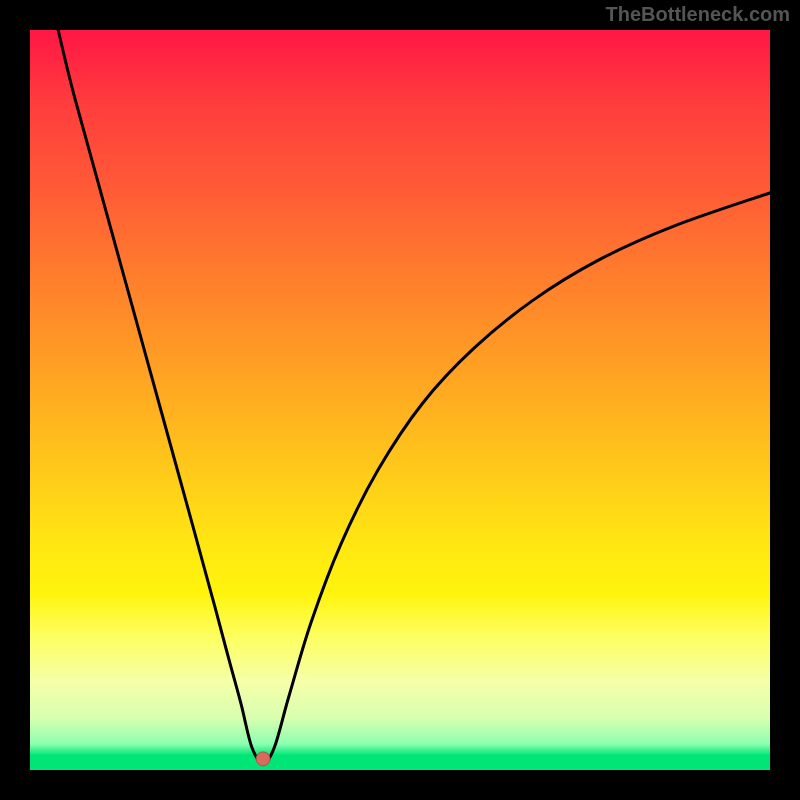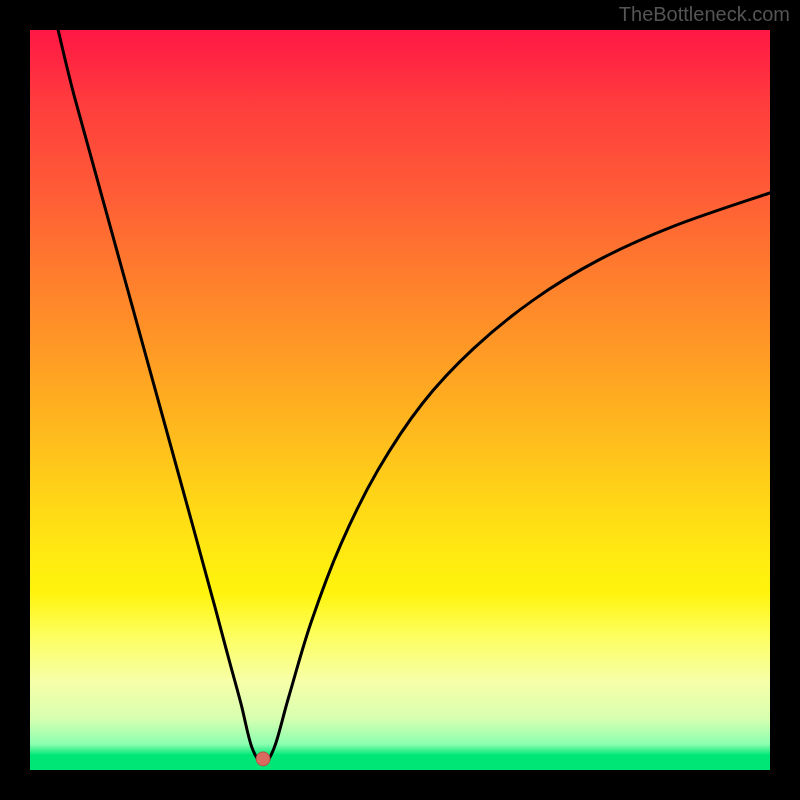--- a/index.html
+++ b/index.html
@@ -9,21 +9,21 @@
     background: #000;
     position: relative;
     font-family: Arial, sans-serif;
   }
   .watermark {
     position: absolute;
     top: 3px;
     right: 10px;
     color: #555;
     font-size: 20px;
-    font-weight: 400;
+    font-weight: 700;
     z-index: 10;
   }
   .plot-area {
     position: absolute;
     top: 30px;
     left: 30px;
     width: 740px;
     height: 740px;
     background: linear-gradient(to bottom,
       #ff1744 0%,

